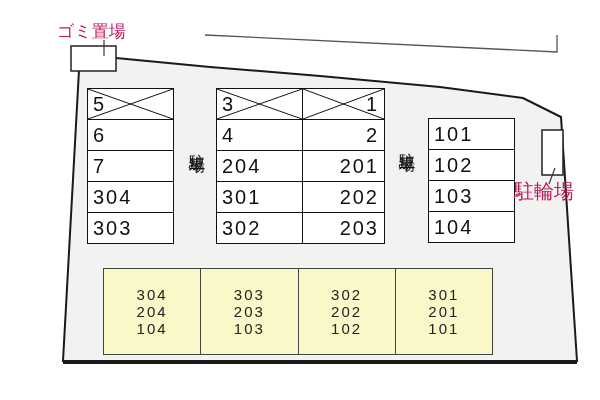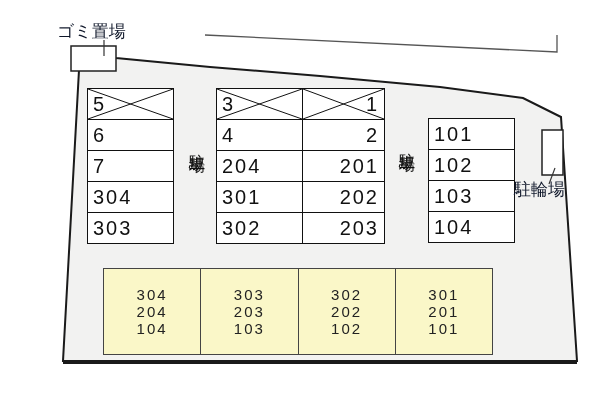--- a/index.html
+++ b/index.html
@@ -24,21 +24,21 @@
   .mcell.l .num{padding-left:5px;}
   .mcell.r{flex:1;text-align:right;}
   .mcell.r .num{padding-right:5px;display:block;}
   .mrow-b{border-bottom:1px solid #111;}
 
   
   .vlabel{position:absolute;writing-mode:vertical-rl;text-orientation:upright;
           font-size:16px;letter-spacing:2px;color:#111;}
 
   
-  .flabel{position:absolute;font-size:17px;color:#0f172a;white-space:nowrap;text-align:right;}
+  .flabel{position:absolute;font-size:17px;color:#be185d;white-space:nowrap;text-align:right;}
 
   
   #legend{position:absolute;left:103px;top:268px;width:390px;height:87px;
           display:flex;background:#faf7c8;border:1px solid #444;box-sizing:border-box;}
   .lcol{flex:1;border-right:1px solid #444;display:flex;flex-direction:column;
         justify-content:center;text-align:center;font-size:15px;line-height:17px;
         letter-spacing:2px;color:#222;}
   .lcol:last-child{border-right:none;}
 </style>
 </head>
@@ -148,21 +148,21 @@
     <span class="num">102</span>
   </div>
   <div class="prow">
     <span class="num">103</span>
   </div>
   <div class="prow">
     <span class="num">104</span>
   </div>
 </div>
 
-<div class="flabel" style="left:514px;top:178px;font-size:17px;">駐輪場</div>
+<div class="flabel" style="left:514px;top:178px;font-size:20px;">駐輪場</div>
 
 <div id="legend">
   <div class="lcol">
     <div>304</div>
     <div>204</div>
     <div>104</div>
   </div>
   <div class="lcol">
     <div>303</div>
     <div>203</div>

